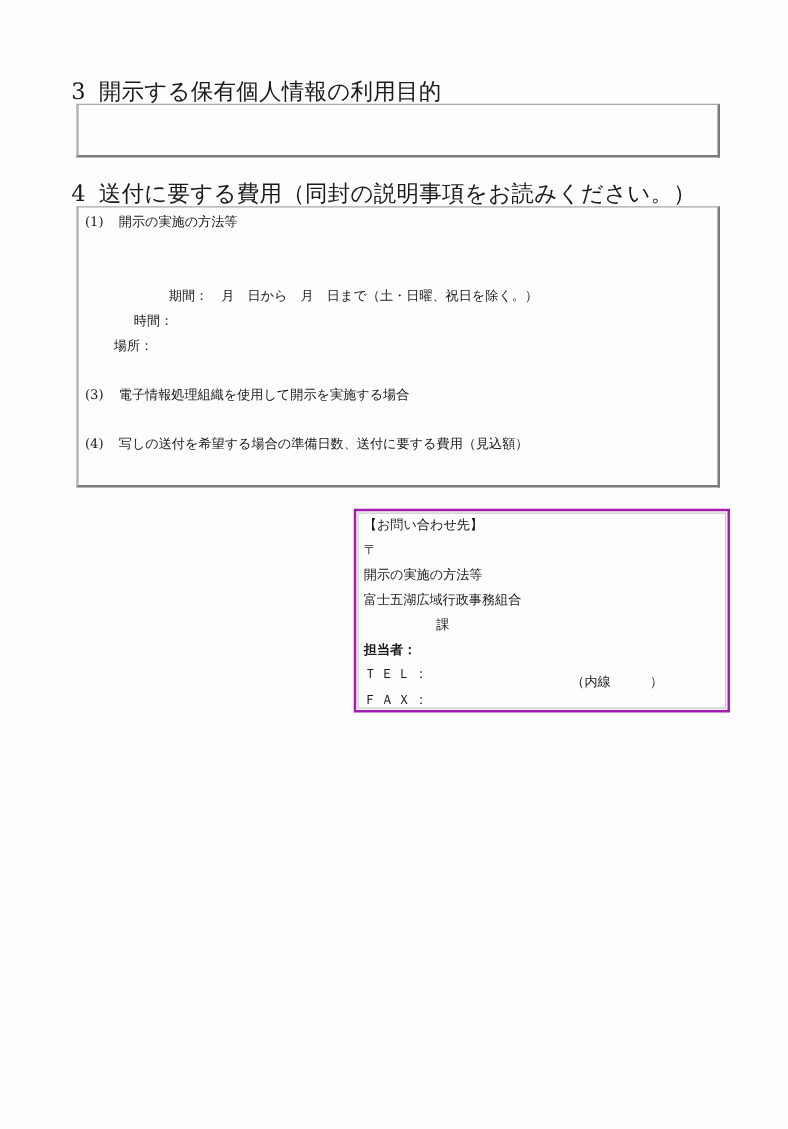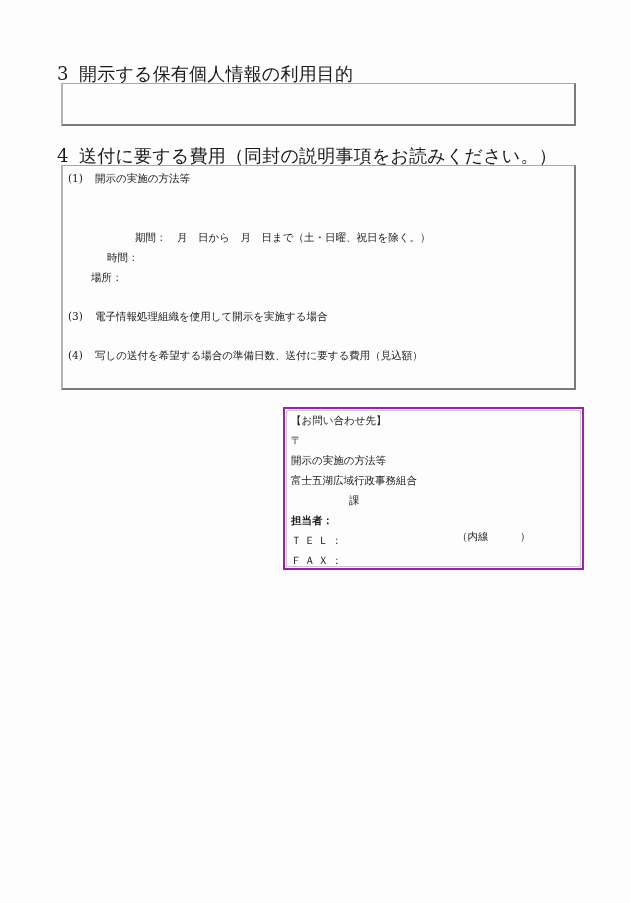--- a/index.html
+++ b/index.html
@@ -102,16 +102,16 @@
   </div>
 </div>
 
 <div class="contact">
   <div class="cl" style="top:4px;">【お問い合わせ先】</div>
   <div class="cl" style="top:24px;">〒</div>
   <div class="cl" style="top:44px;">開示の実施の方法等</div>
   <div class="cl" style="top:64px;">富士五湖広域行政事務組合</div>
   <div class="cl" style="top:84px; left:64px;">課</div>
   <div class="cl" style="top:104px;font-weight:bold;">担当者：</div>
-  <div class="cl spaced" style="top:124px;">ＴＥＬ：</div>
-  <div class="cl" style="top:120px; left:172px;">（内線　　　）</div>
+  <div class="cl spaced" style="top:124px;font-family:Liberation Mono, monospace;">ＴＥＬ：</div>
+  <div class="cl" style="top:130px; left:172px;">（内線　　　）</div>
   <div class="cl spaced" style="top:144px;">ＦＡＸ：</div>
 </div>
 
 </body></html>

